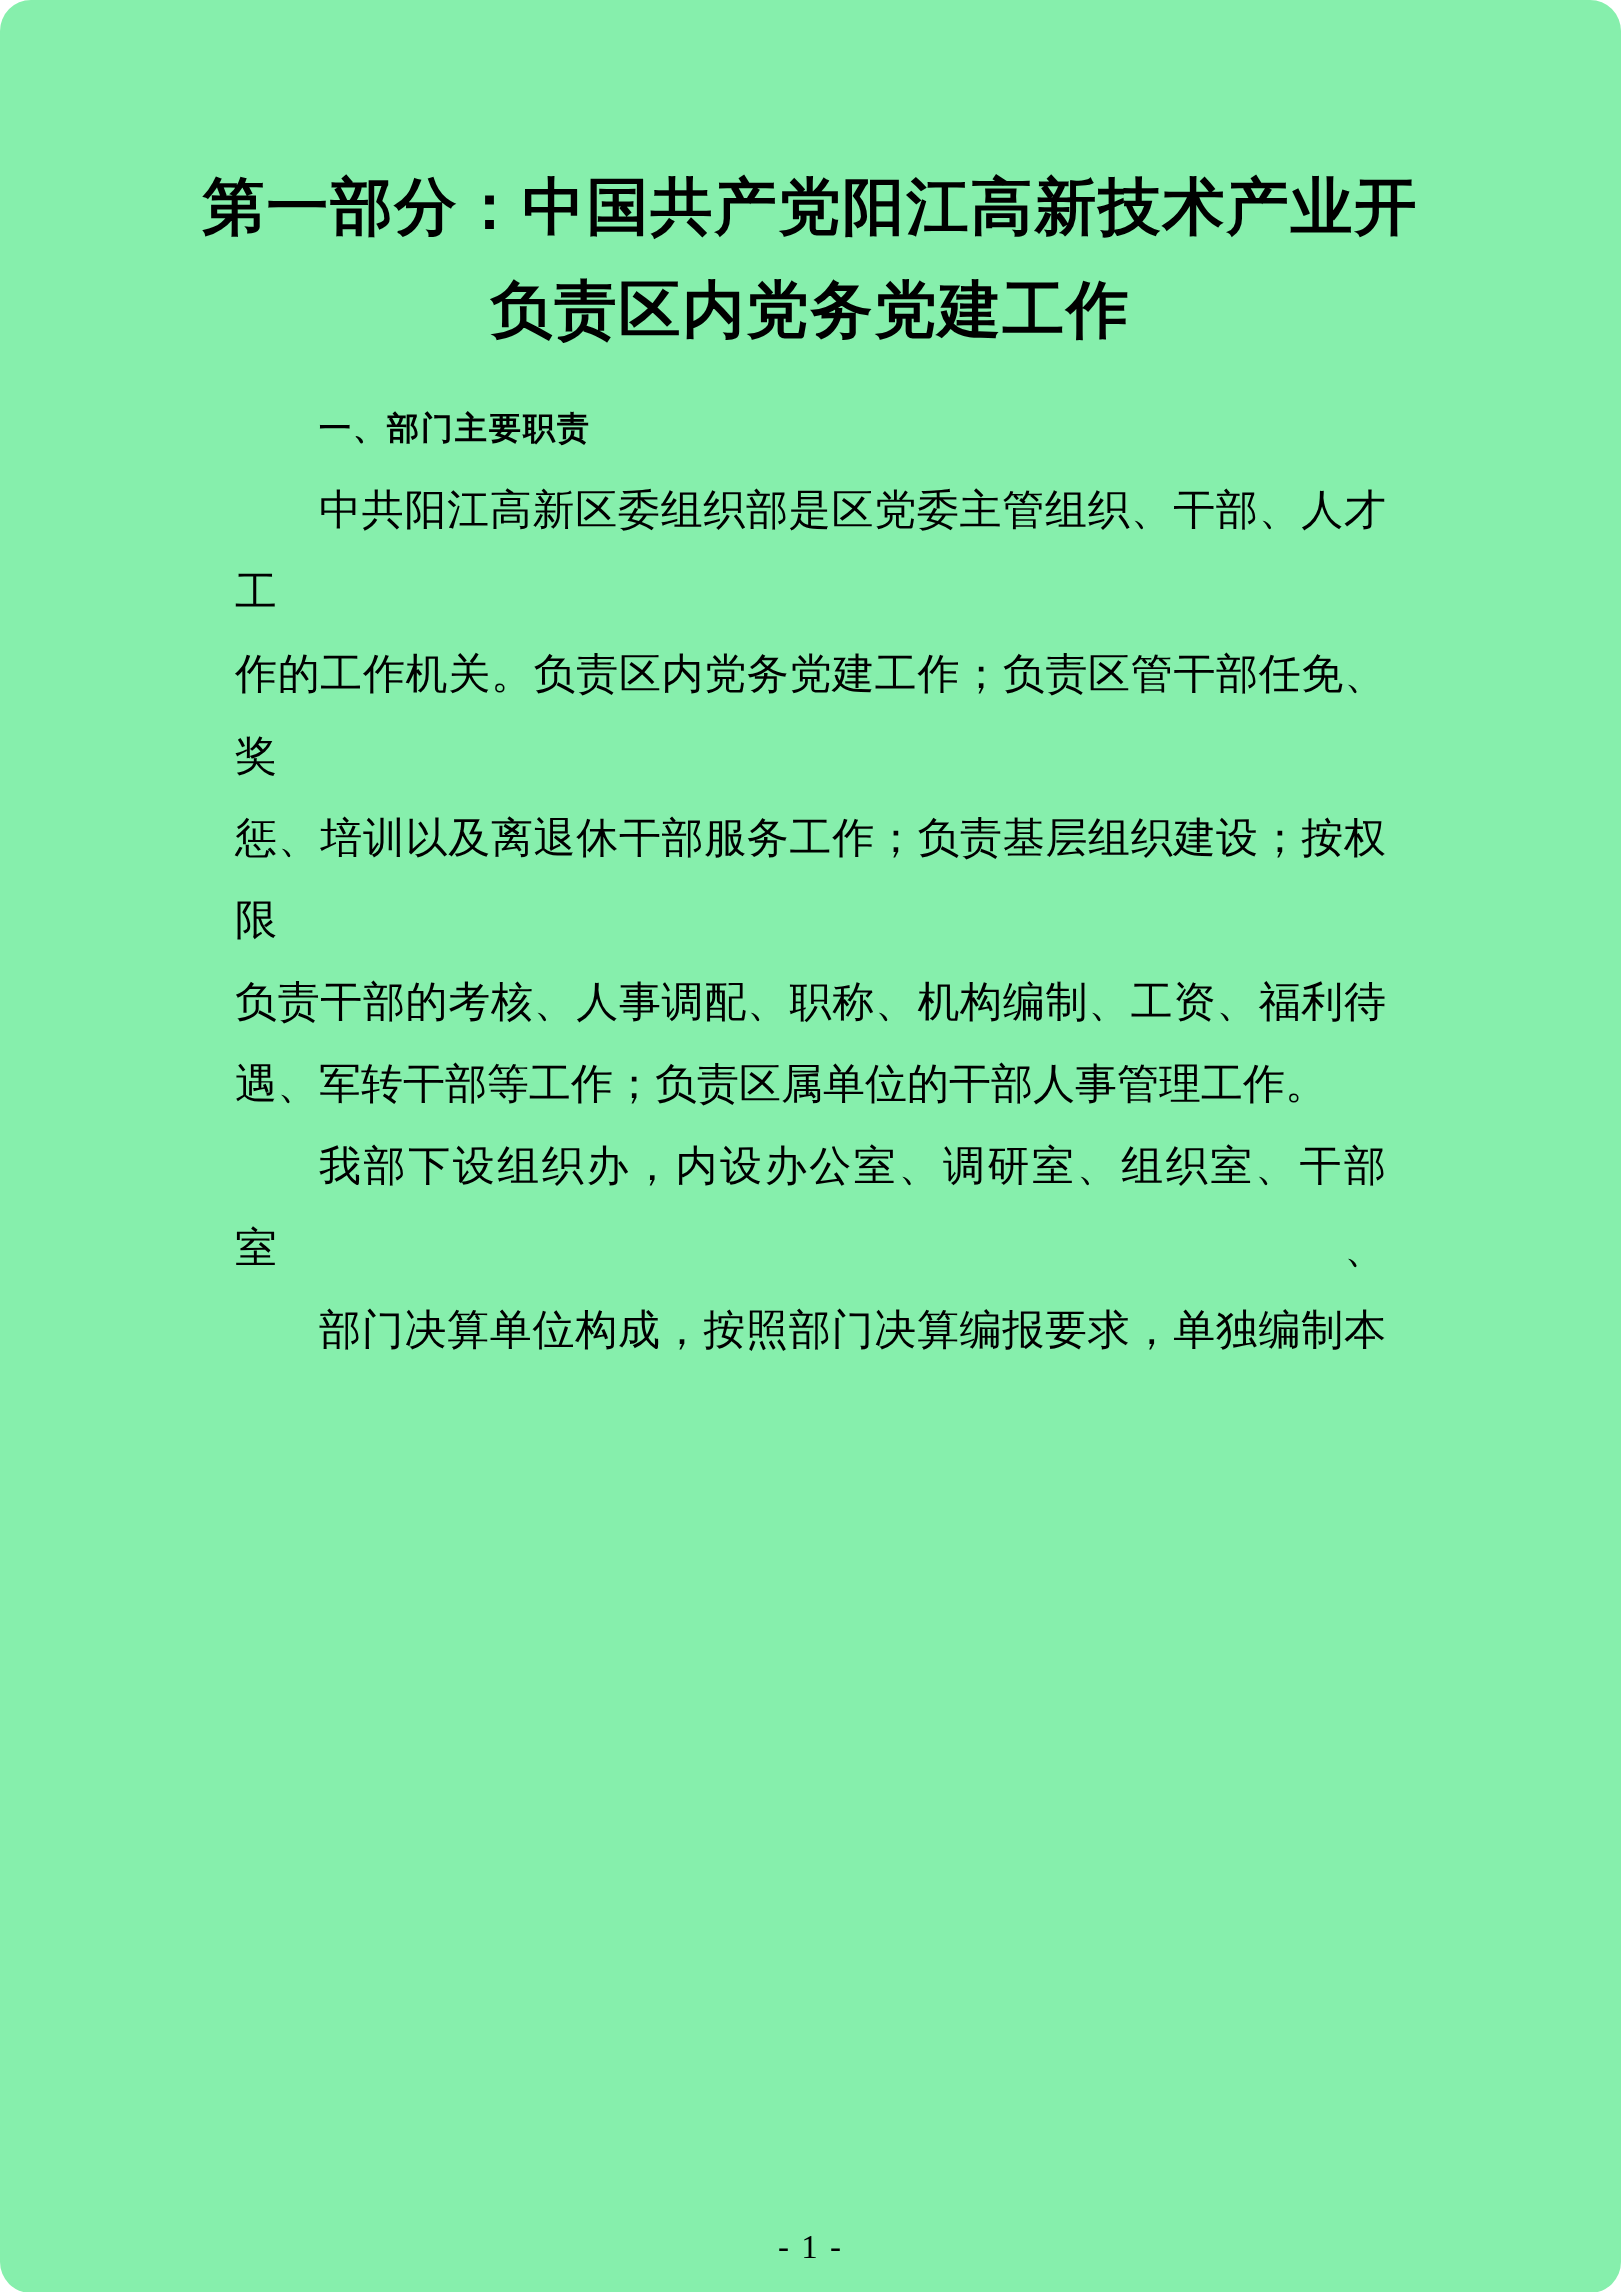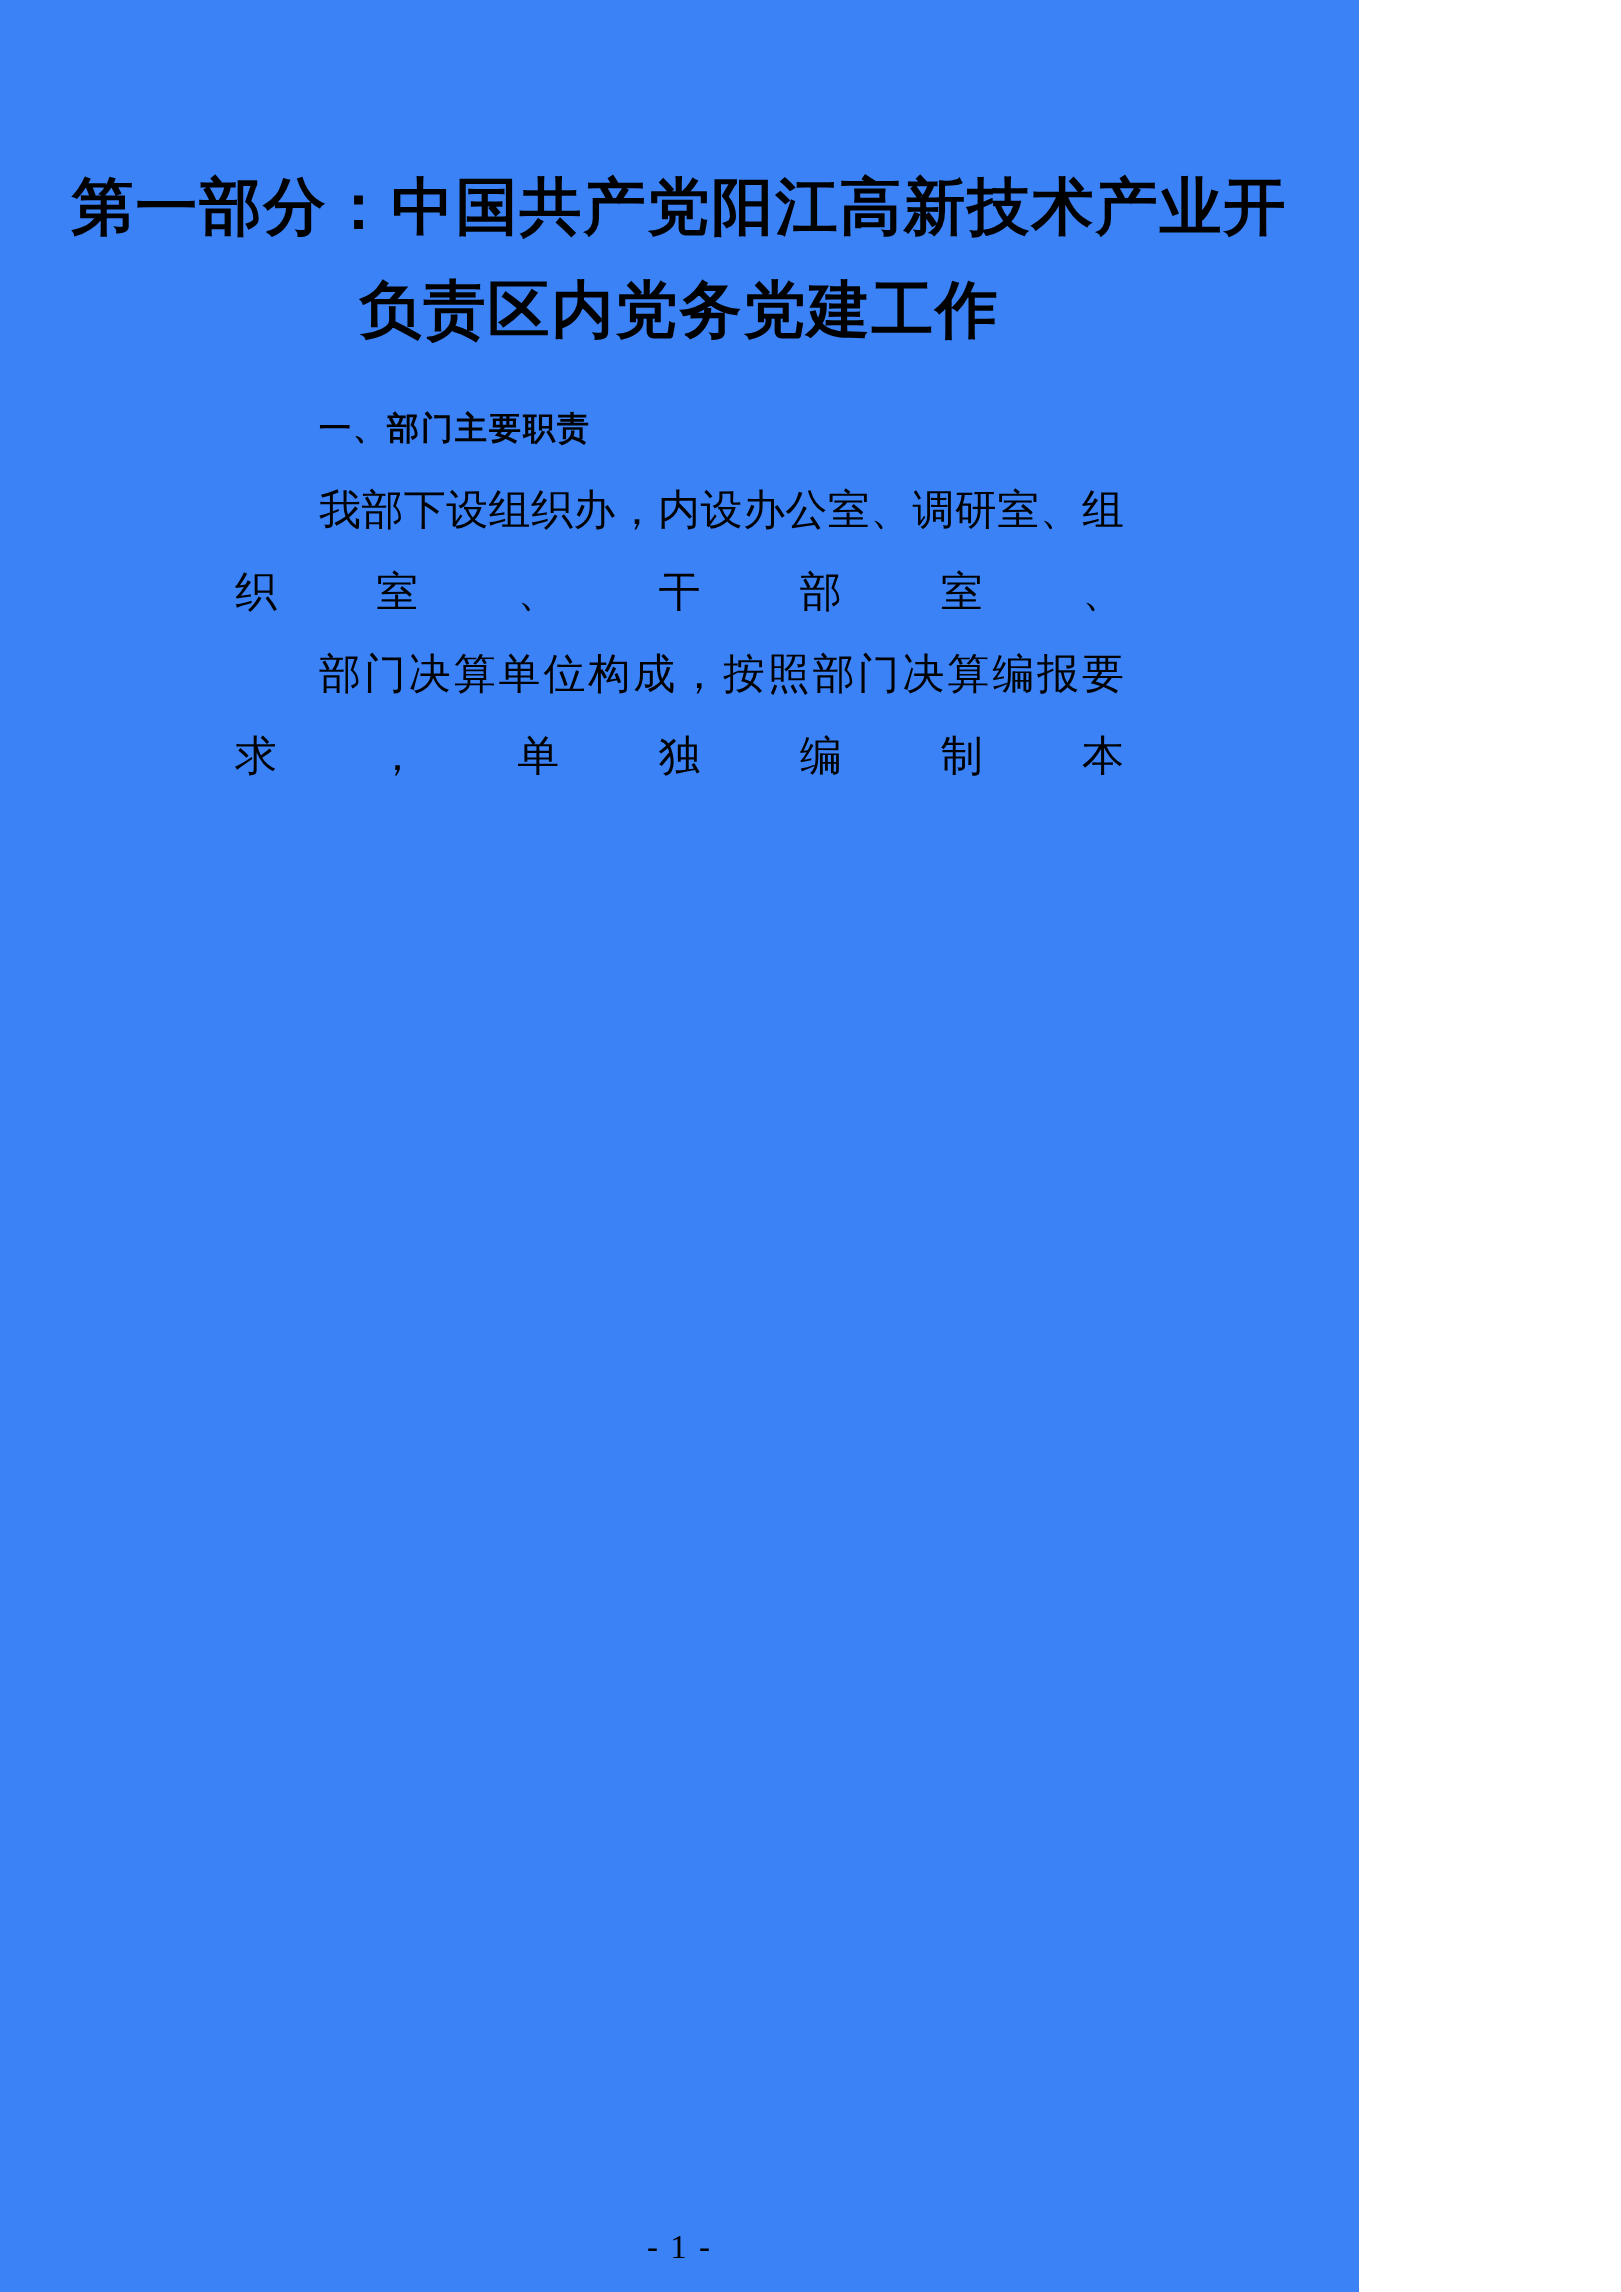--- a/index.html
+++ b/index.html
@@ -2,26 +2,27 @@
 <html><head>
 <meta charset="utf-8">
 <style>
   html, body {
     margin: 0;
     padding: 0;
     background: #ffffff;
   }
   .page {
     position: relative;
-    width: 1359px;
+    width: 1621px;
     height: 2293px;
-    background: #3b82f6;
+    background: #86efac;
     color: #000000;
     font-family: "Liberation Serif", "DejaVu Serif", serif;
     overflow: hidden;
+    border-radius: 31px;
   }
   .title {
     margin: 0;
     padding-top: 155px;
     text-align: center;
     font-family: "Liberation Sans", "DejaVu Sans", sans-serif;
     font-weight: 700;
     font-size: 62px;
     line-height: 103px;
     letter-spacing: 2px;
@@ -74,20 +75,27 @@
 <div class="page">
 
   <h1 class="title">
     <div class="title-line">第一部分：中国共产党阳江高新技术产业开</div>
     <div class="title-line">负责区内党务党建工作</div>
   </h1>
 
   <div class="content" id="sections">
       <div class="heading">一、部门主要职责</div>
       <div class="para">
+        <div class="line first">中共阳江高新区委组织部是区党委主管组织、干部、人才工</div>
+        <div class="line">作的工作机关。负责区内党务党建工作；负责区管干部任免、奖</div>
+        <div class="line">惩、培训以及离退休干部服务工作；负责基层组织建设；按权限</div>
+        <div class="line">负责干部的考核、人事调配、职称、机构编制、工资、福利待</div>
+        <div class="line last">遇、军转干部等工作；负责区属单位的干部人事管理工作。</div>
+      </div>
+      <div class="para">
         <div class="line first">我部下设组织办，内设办公室、调研室、组织室、干部室、</div>
       </div>
       <div class="para">
         <div class="line first">部门决算单位构成，按照部门决算编报要求，单独编制本</div>
       </div>
     </div>
 
   <div class="page-number">- 1 -</div>
 
 </div>

